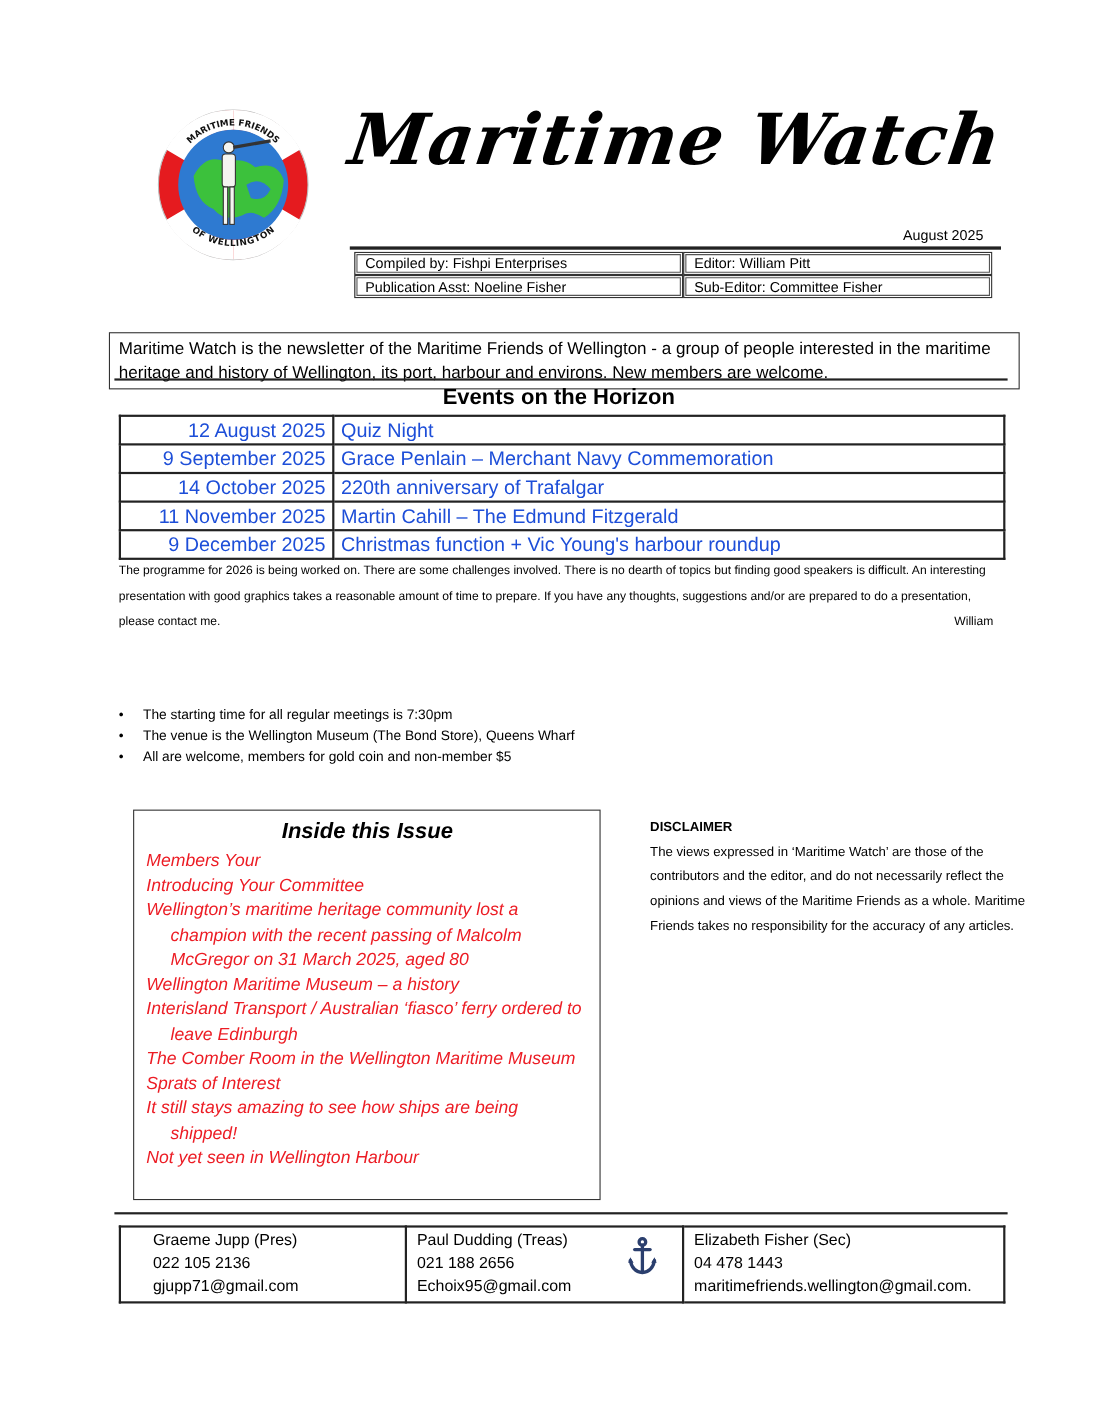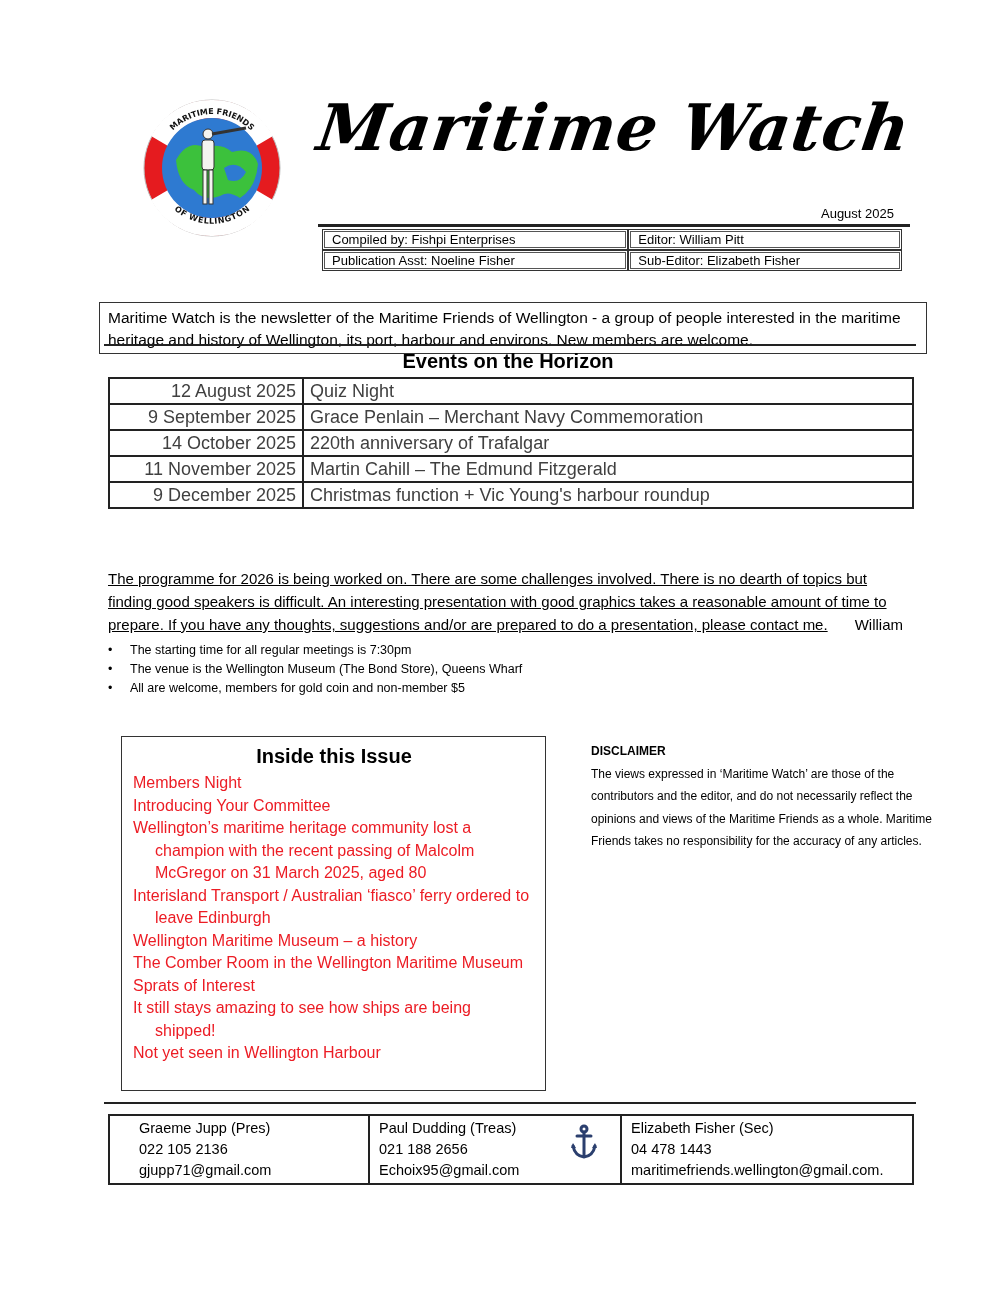--- a/index.html
+++ b/index.html
@@ -7,30 +7,30 @@
   .abs { position: absolute; }
   .logo { left: 128px; top: 98px; width: 168px; height: 140px; }
   .masthead { left: 318px; top: 96px; font-family: "DejaVu Serif", "Liberation Serif", serif; font-style: italic; font-weight: bold; font-size: 64px; letter-spacing: 1px; line-height: 1; transform: skewX(-8deg); }
   .issue-date { left: 800px; top: 206px; font-size: 13px; width: 94px; text-align: right; }
   .rule-top { left: 318px; top: 224px; width: 592px; height: 0; border-top: 3px solid #222; }
   .credits { left: 322px; top: 229px; width: 580px; font-size: 13px; border-collapse: separate; border-spacing: 0; }
   .credit-cell { border: 1px solid #333; padding: 2px 9px; height: 15px; box-shadow: inset 0 0 0 1px #fff, inset 0 0 0 2px #555; }
   .about { left: 99px; top: 272px; width: 812px; border: 1.5px solid #333; padding: 4px 6px 2px 8px; font-size: 15.5px; line-height: 22px; margin-top: 30px; }
   .rule { height: 0; border-top: 2px solid #222; }
   .events-title { left: 100px; top: 350px; width: 816px; text-align: center; font-size: 20px; font-weight: bold; }
-  .events { left: 108px; top: 377px; width: 806px; border-collapse: collapse; font-size: 18px; color: #404040; }
+  .events { left: 108px; top: 377px; width: 806px; border-collapse: collapse; font-size: 18px; color: #1d4ed8; }
   .events td { border: 2px solid #222; height: 24px; padding: 0 6px; line-height: 24px; }
   .events td.date { width: 180px; text-align: right; }
-  .programme { left: 108px; top: 567px; width: 795px; font-size: 15px; line-height: 23px; text-decoration: underline; }
+  .programme { left: 108px; top: 508px; width: 795px; font-size: 11px; line-height: 23px; }
   .sign { float: right; }
   .notes { left: 108px; top: 641px; font-size: 12.5px; line-height: 19px; }
   .notes ul { margin: 0; padding: 0 0 0 22px; list-style: none; }
   .notes li { position: relative; }
   .notes li::before { content: "\2022"; position: absolute; left: -22px; }
-  .toc { left: 121px; top: 736px; width: 425px; height: 355px; border: 1.5px solid #333; box-sizing: border-box; padding: 8px 10px 0 11px; }
+  .toc { left: 121px; top: 736px; width: 425px; height: 355px; border: 1.5px solid #333; box-sizing: border-box; padding: 8px 10px 0 11px; font-style: italic; }
   .toc-title { text-align: center; font-size: 20px; font-weight: bold; margin-bottom: 4px; }
   .toc-item { color: #ec1c24; font-size: 16px; line-height: 22.5px; padding-left: 22px; text-indent: -22px; }
   .disclaimer { left: 561px; top: 740px; width: 360px; font-size: 12px; line-height: 22.5px; margin-left: 30px; }
   .disclaimer-title { font-weight: bold; }
   .contacts { left: 108px; top: 1114px; width: 806px; border-collapse: collapse; font-size: 14.5px; }
   .contacts td { border: 2px solid #222; vertical-align: top; padding: 2px 9px; line-height: 21px; }
   .anchor { position: absolute; right: 22px; top: 8px; width: 28px; height: 36px; }
   .c-cell { position: relative; }
 </style>
 </head>
@@ -67,21 +67,21 @@
 <div class="abs rule-top"></div>
 
 <table class="abs credits">
   <tbody>
       <tr>
     <td class="credit-cell">Compiled by: Fishpi Enterprises</td>
     <td class="credit-cell">Editor: William Pitt</td>
   </tr>
   <tr>
     <td class="credit-cell">Publication Asst: Noeline Fisher</td>
-    <td class="credit-cell">Sub-Editor: Elizabeth Fisher</td>
+    <td class="credit-cell">Sub-Editor: Committee Fisher</td>
   </tr>
 </tbody>
   </table>
 
 <div class="abs about">Maritime Watch is the newsletter of the Maritime Friends of Wellington - a group of people interested in the maritime heritage and history of Wellington, its port, harbour and environs.  New members are welcome.</div>
 
 <div class="abs rule" style="left:104px; top:344px; width:812px;"></div>
 <div class="abs events-title">Events on the Horizon</div>
 <table class="abs events">
   <tbody id="events-body">
@@ -117,25 +117,25 @@
   <ul>
     <li>The starting time for all regular meetings is 7:30pm</li>
     <li>The venue is the Wellington Museum (The Bond Store), Queens Wharf</li>
     <li>All are welcome, members for gold coin and non-member $5</li>
   </ul>
 </div>
 
 <div class="abs toc">
   <div class="toc-title">Inside this Issue</div>
   <div id="toc-list">
-      <div class="toc-item">Members Night</div>
+      <div class="toc-item">Members Your</div>
       <div class="toc-item">Introducing Your Committee</div>
       <div class="toc-item">Wellington’s maritime heritage community lost a champion with the recent passing of Malcolm McGregor on 31 March 2025, aged 80</div>
+      <div class="toc-item">Wellington Maritime Museum – a history</div>
       <div class="toc-item">Interisland Transport / Australian ‘fiasco’ ferry ordered to leave Edinburgh</div>
-      <div class="toc-item">Wellington Maritime Museum – a history</div>
       <div class="toc-item">The Comber Room in the Wellington Maritime Museum</div>
       <div class="toc-item">Sprats of Interest</div>
       <div class="toc-item">It still stays amazing to see how ships are being shipped!</div>
       <div class="toc-item">Not yet seen in Wellington Harbour</div>
     </div>
 </div>
 
 <div class="abs disclaimer">
   <div class="disclaimer-title">DISCLAIMER</div>
   <div>The views expressed in ‘Maritime Watch’ are those of the contributors and the editor, and do not necessarily reflect the opinions and views of the Maritime Friends as a whole. Maritime Friends takes no responsibility for the accuracy of any articles.</div>

